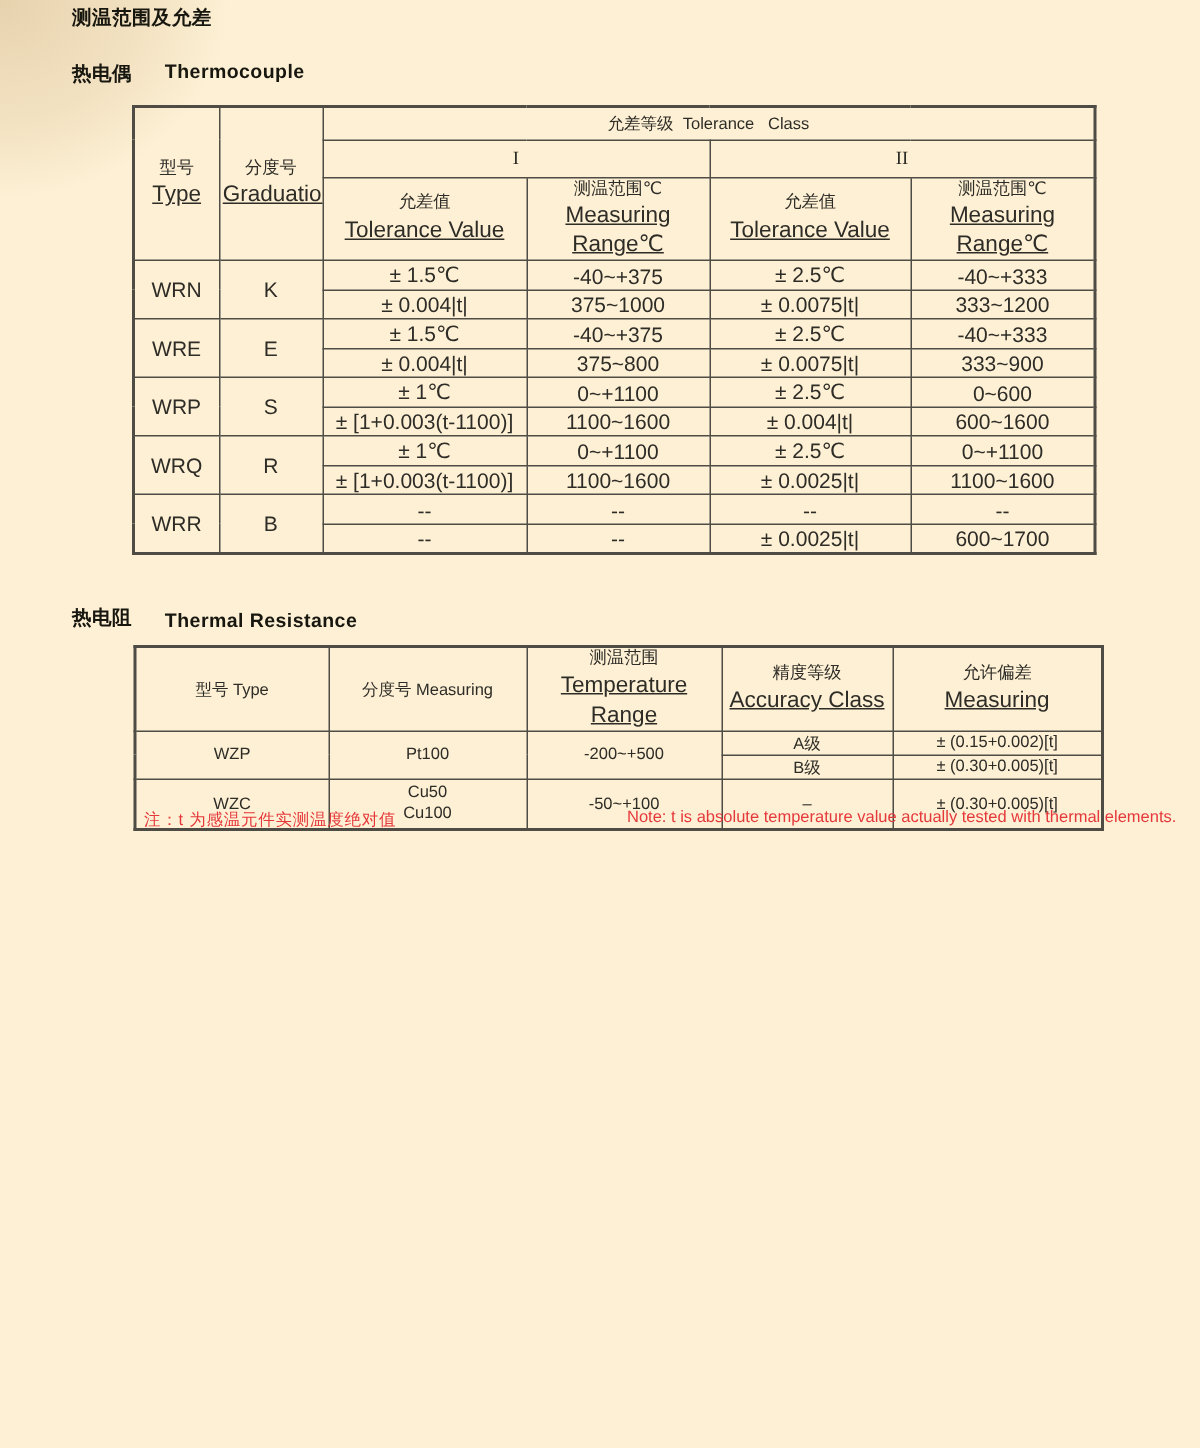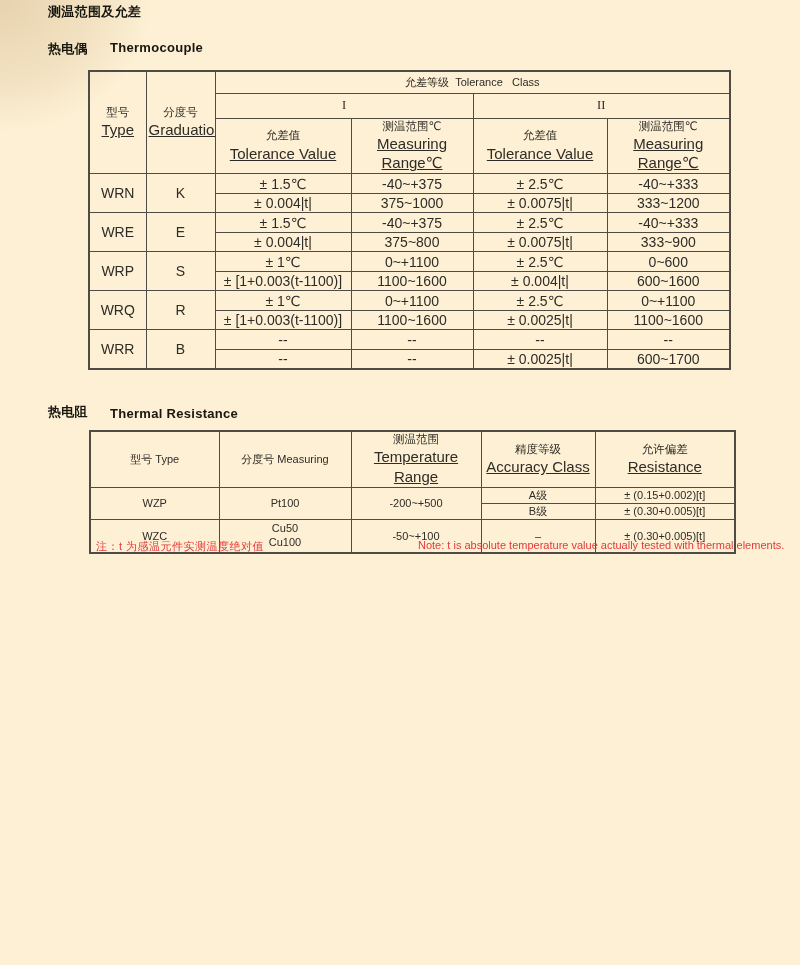--- a/index.html
+++ b/index.html
@@ -223,21 +223,21 @@
       <th>
         <div class="zh-line">测温范围</div>
         <div class="en-line">Temperature Range</div>
       </th>
       <th>
         <div class="zh-line">精度等级</div>
         <div class="en-line">Accuracy Class</div>
       </th>
       <th>
         <div class="zh-line">允许偏差</div>
-        <div class="en-line">Resistance</div>
+        <div class="en-line">Measuring</div>
       </th>
     </tr>
   </thead>
   <tbody>
       <tr>
         <td rowspan="2">WZP</td>
         <td rowspan="2">Pt100</td>
         <td rowspan="2">-200~+500</td>
         <td>A级</td>
         <td>± (0.15+0.002)[t]</td>

